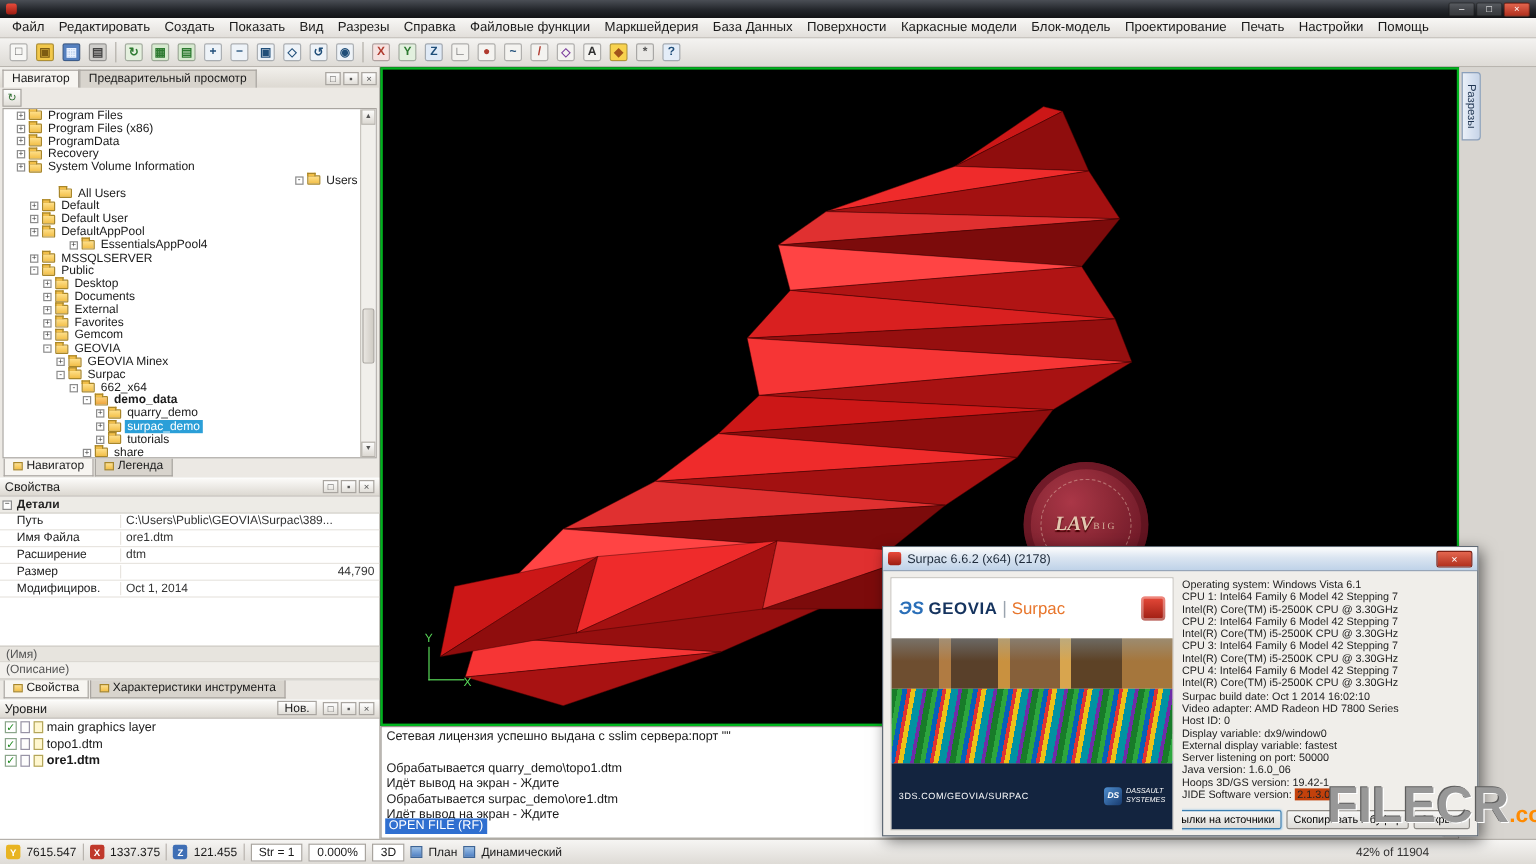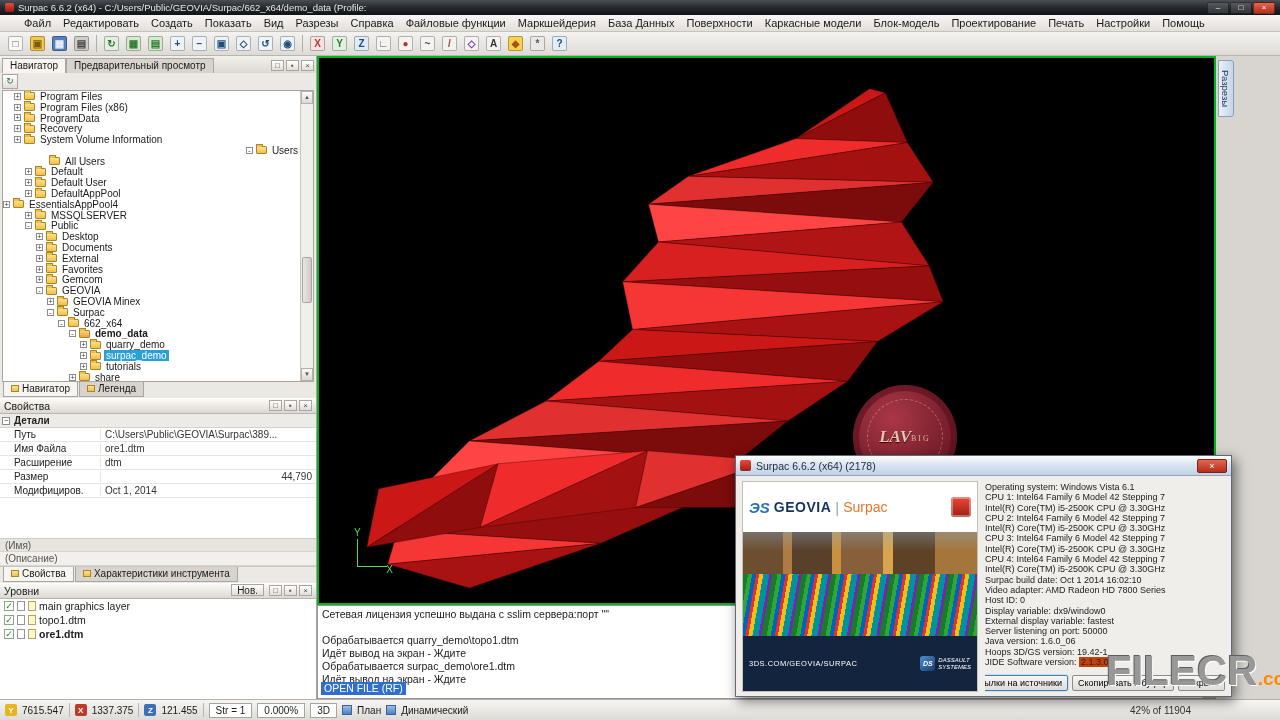--- a/index.html
+++ b/index.html
@@ -7,21 +7,21 @@
   #screen{position:relative;width:1280px;height:720px;background:#d8d5d0}
 
   
   #titlebar{position:absolute;left:0;top:0;width:1280px;height:15px;background:linear-gradient(#4a4e55,#23262b 55%,#121316);color:#e9e9e9;display:flex;align-items:center;padding:0 5px;font-size:9.5px}
   .app-ic{width:9px;height:9px;background:linear-gradient(#e84a3a,#9c1d12);border-radius:2px;margin-right:4px;flex:none}
   .winbtns{margin-left:auto;display:flex;gap:1px}
   .wbtn{width:22px;height:12px;background:rgba(255,255,255,.14);border:1px solid rgba(0,0,0,.45);border-radius:2px;color:#fff;font-size:8px;line-height:10px;text-align:center}
   .wbtn.close{background:linear-gradient(#e3664f,#b1301e)}
 
   
-  #menubar{position:absolute;left:0;top:15px;width:1280px;height:17px;background:linear-gradient(#f8f7f5,#e2dfdb);border-bottom:1px solid #c6c3be;display:flex;align-items:center;padding-left:18px}
+  #menubar{position:absolute;left:0;top:15px;width:1280px;height:17px;background:linear-gradient(#f8f7f5,#e2dfdb);border-bottom:1px solid #c6c3be;display:flex;align-items:center;padding-left:4px}
   .menu-item{padding:1px 6px;white-space:nowrap}
   #toolbar{position:absolute;left:0;top:32px;width:1280px;height:24px;background:linear-gradient(#f4f3f1,#dedbd6);border-bottom:1px solid #b9b5af;display:flex;align-items:center;padding:0 5px;gap:1px}
   .tb-btn{width:21px;height:20px;display:flex;align-items:center;justify-content:center;border:1px solid transparent;border-radius:2px}
   .tb-ic{width:15px;height:15px;border:1px solid rgba(0,0,0,.28);border-radius:2px;font-size:10px;font-weight:bold;display:flex;align-items:center;justify-content:center}
   .tb-btn.sep{width:7px;border:none;background:none}
   .tb-btn.sep::before{content:"";display:block;width:1px;height:17px;background:#b2aea8;margin:0 auto}
 
   
   #left-panel{position:absolute;left:0;top:56px;width:317px;height:643px;background:#ece9e4;border-right:1px solid #a9a5a0}
   .nav-tabs{height:17px;display:flex;align-items:flex-end;padding:1px 2px 0;background:linear-gradient(#f2f0ec,#ddd9d2)}
@@ -137,21 +137,20 @@
   #filecr{position:absolute;left:1106px;top:650px;z-index:60;font-size:42px;font-weight:bold;color:#989898;letter-spacing:0;text-shadow:1px 1px 0 #fff,-1px -1px 0 #5e5e5e;line-height:42px}
   #filecr .com{font-size:19px;color:#ff8a00;text-shadow:none}
 </style>
 </head>
 <body>
 
 <div id="screen">
 
   <div id="titlebar">
     <span class="app-ic"></span>
-    <span>Surpac 6.6.2 (x64) - C:/Users/Public/GEOVIA/Surpac/662_x64/demo_data (Profile:</span>
     <span class="winbtns">
       <span class="wbtn">–</span>
       <span class="wbtn">□</span>
       <span class="wbtn close">×</span>
     </span>
   </div>
 
   <div id="menubar">
 
   <span class="menu-item">Файл</span>
@@ -323,21 +322,21 @@
             <span class="fold"></span>
             <span class="tlabel">Default User</span>
           </div>
 
           <div class="tree-row" style="padding-left: 22px;">
             <span class="exp">+</span>
             <span class="fold"></span>
             <span class="tlabel">DefaultAppPool</span>
           </div>
 
-          <div class="tree-row" style="">
+          <div class="tree-row" style="padding-left: 22px; margin-left: 33px;">
             <span class="exp">+</span>
             <span class="fold"></span>
             <span class="tlabel">EssentialsAppPool4</span>
           </div>
 
           <div class="tree-row" style="padding-left: 22px;">
             <span class="exp">+</span>
             <span class="fold"></span>
             <span class="tlabel">MSSQLSERVER</span>
           </div>

